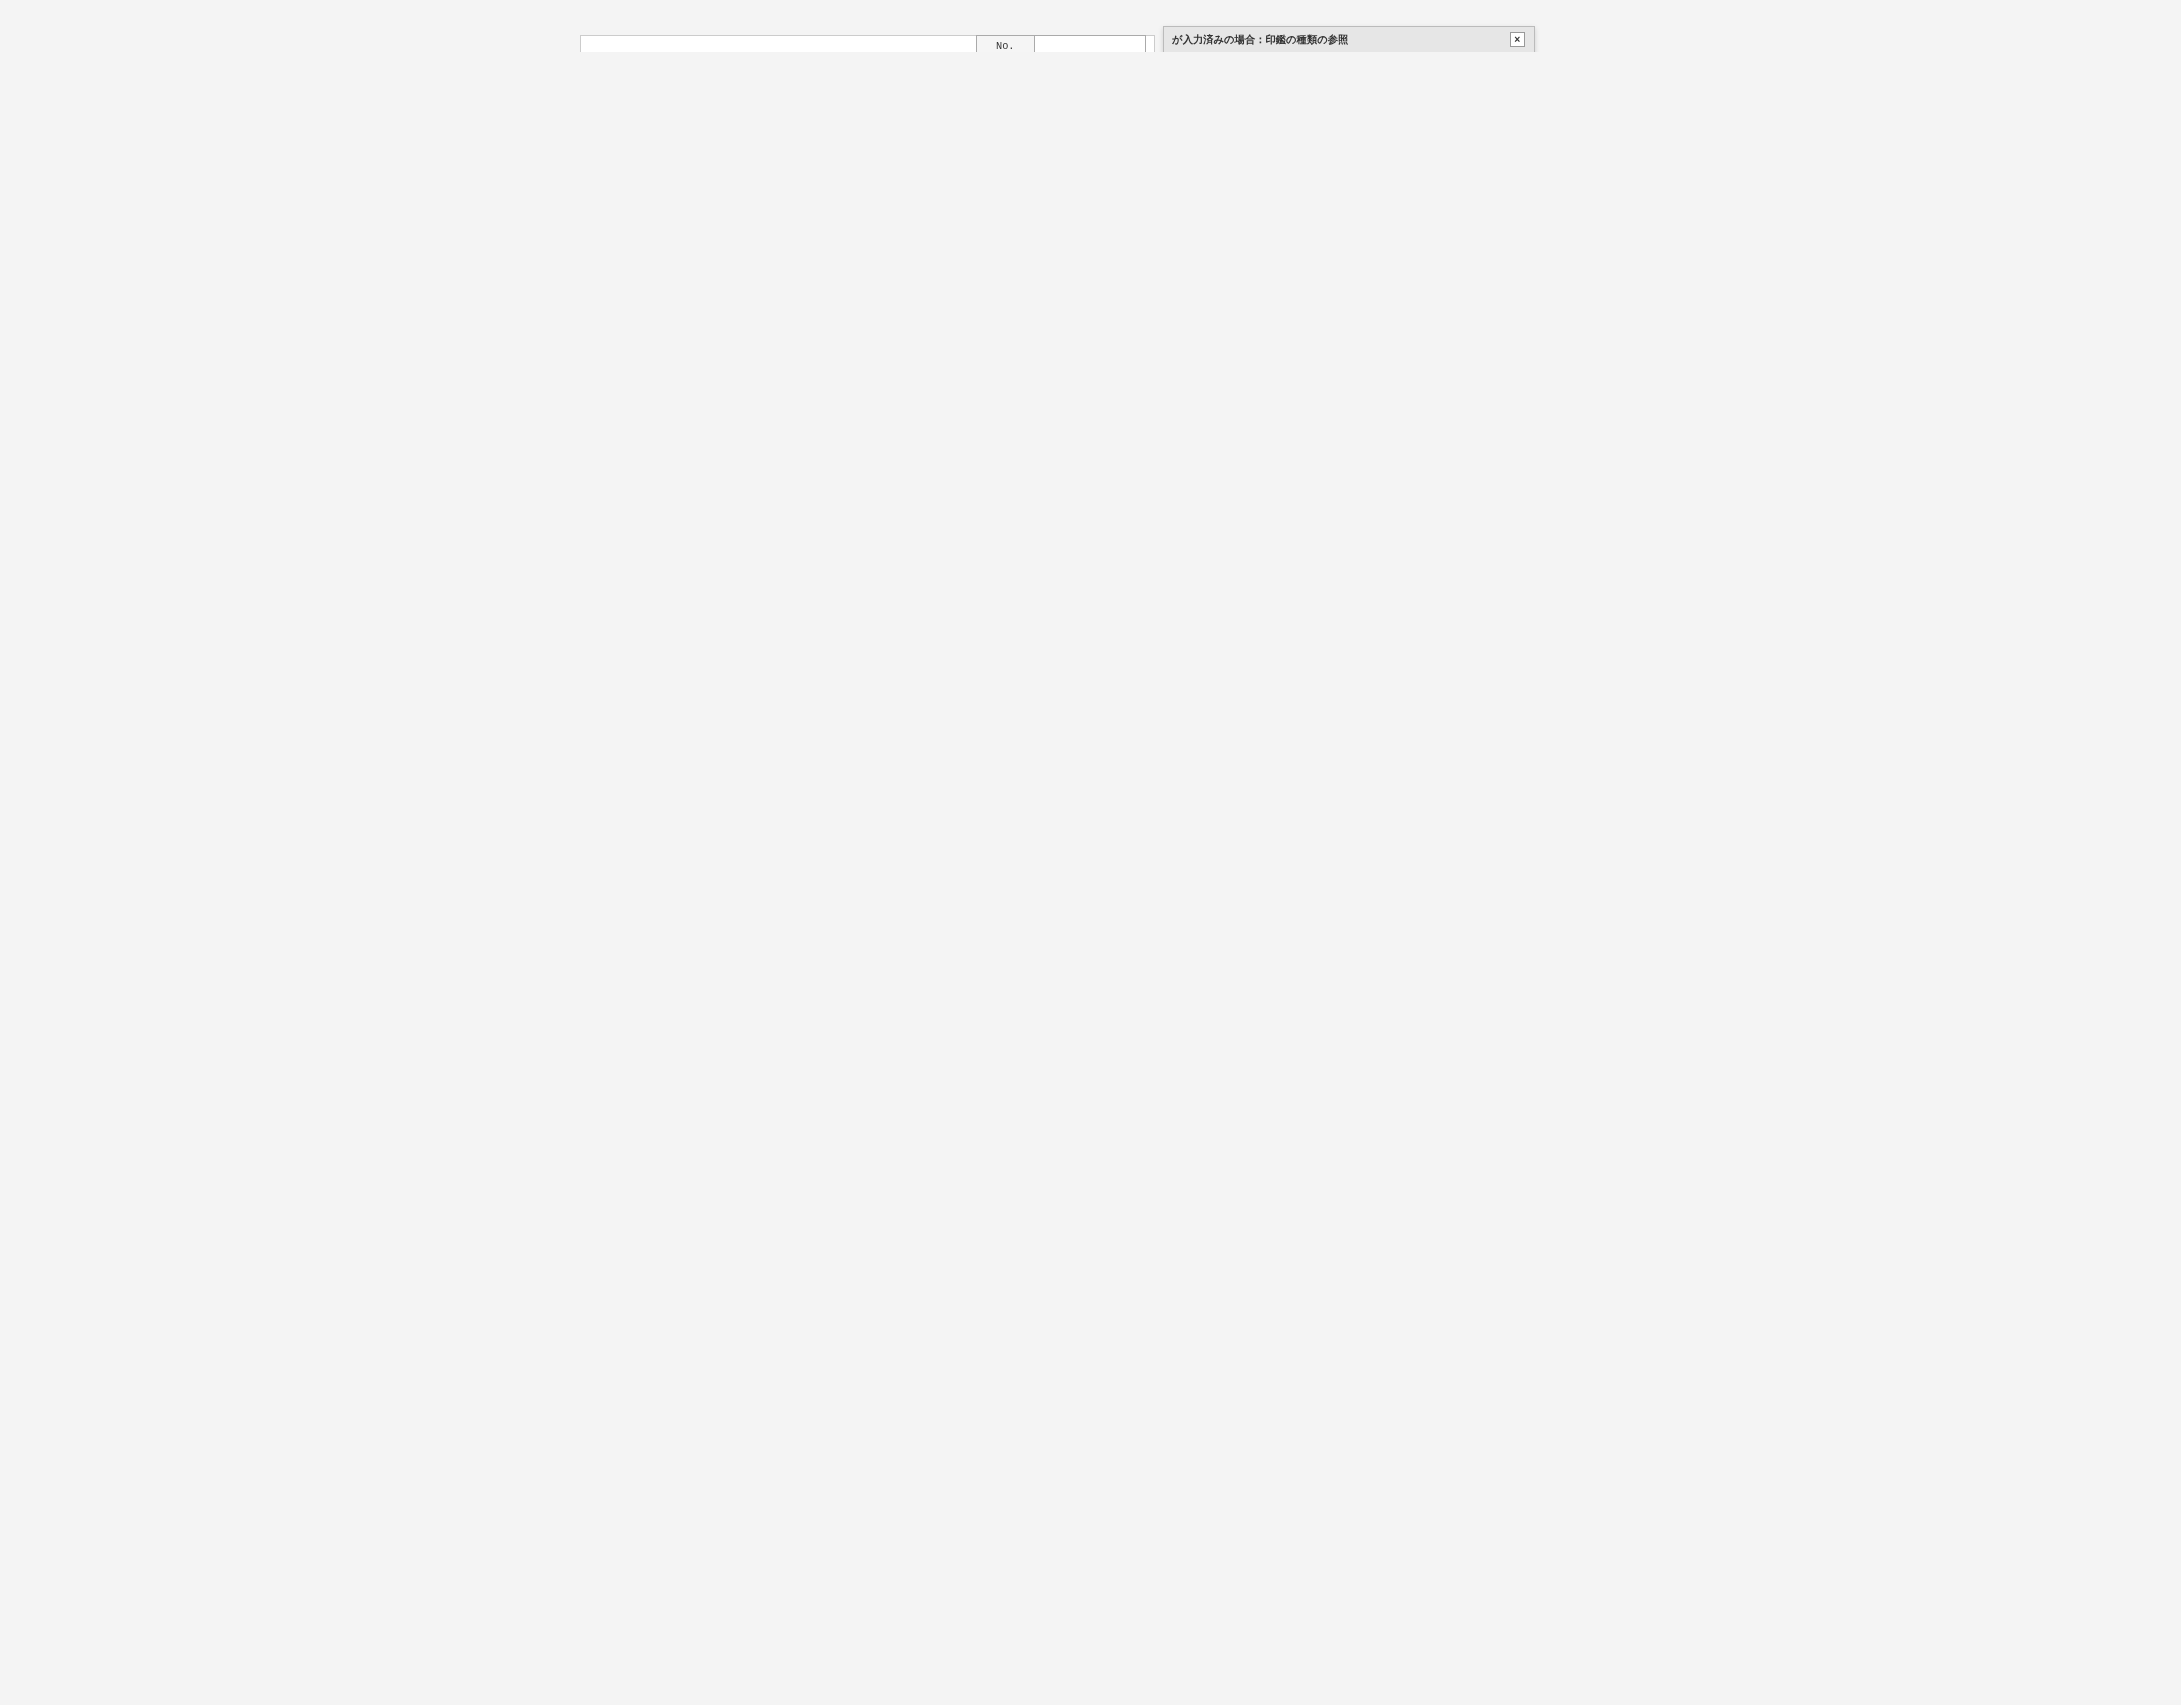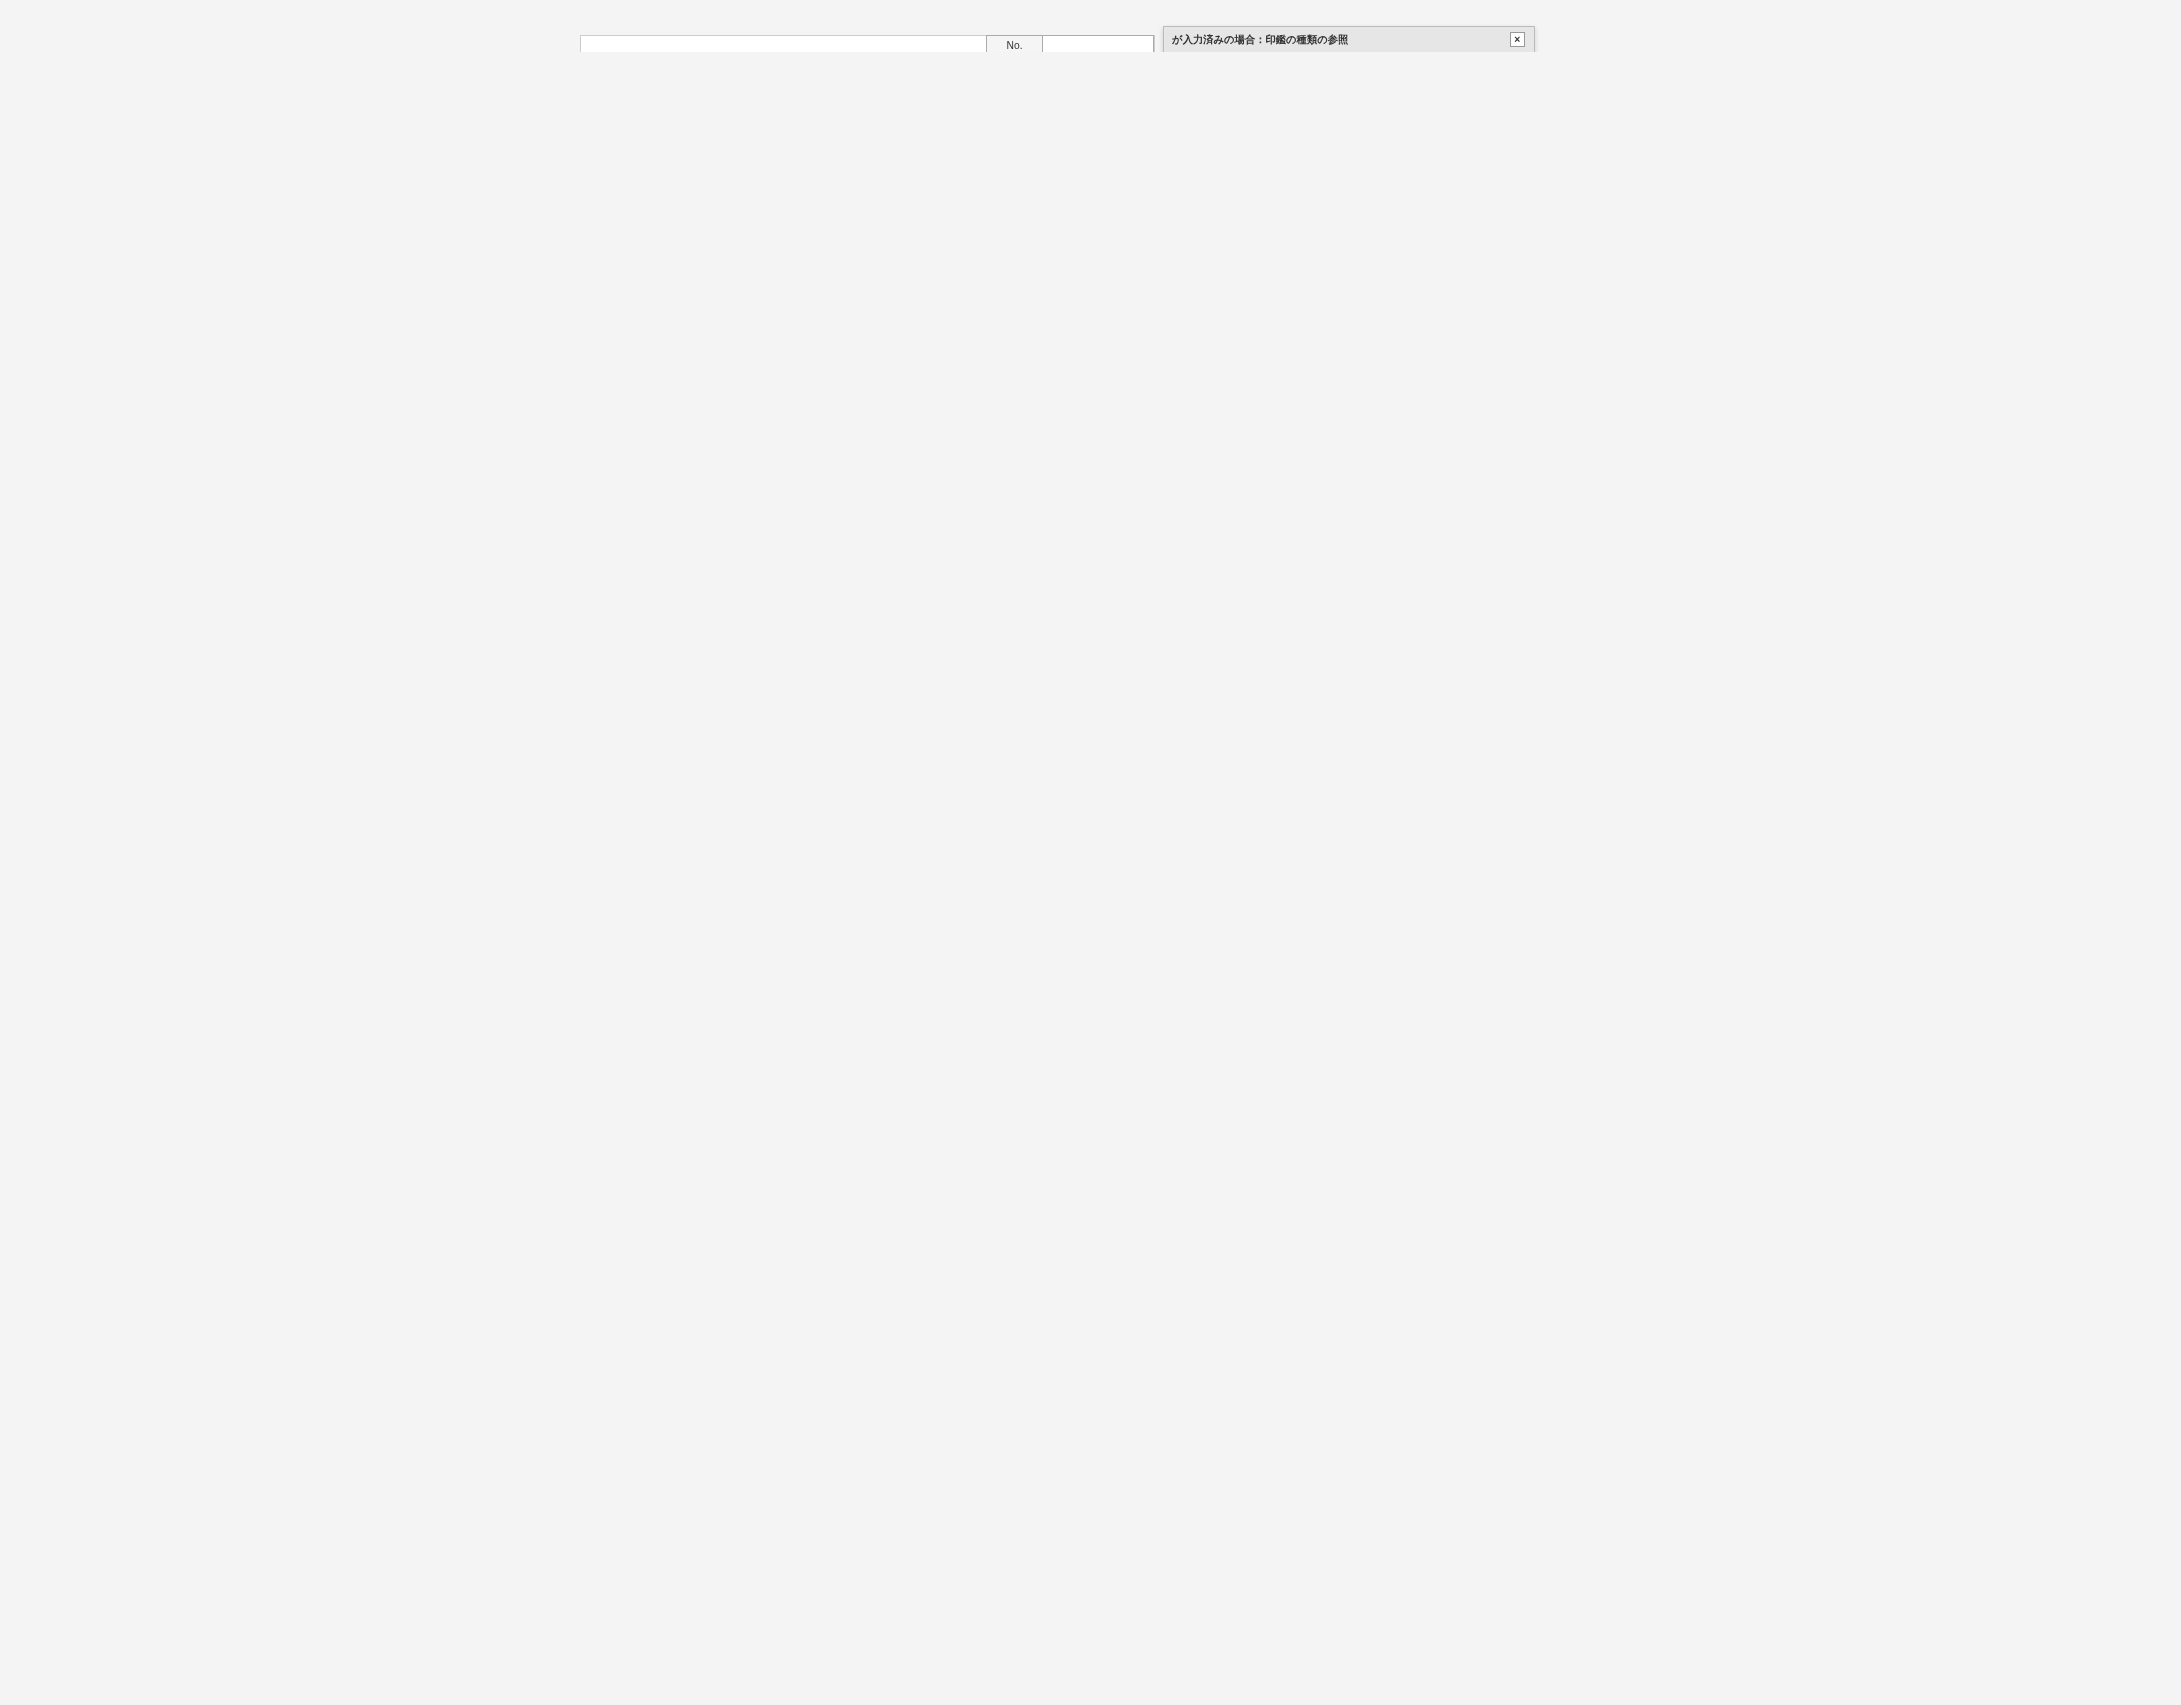--- a/index.html
+++ b/index.html
@@ -1,21 +1,21 @@
 <!DOCTYPE html>
 <html style="font-size:13.7px"><head>
 <meta charset="utf-8">
 <style>
 * { box-sizing: border-box; margin: 0; padding: 0; }
 body { font-family: "Hiragino Sans", "Meiryo", sans-serif; background: #f4f4f4; padding: 26px; font-size: 11px; color: #333; position: relative; }
 .canvas { position: relative; width: 1096px; margin: 0 auto; }
 
 
 .main-form { position: absolute; left: 37px; top: 8.6px; width: 575px; background: #fff; border: 0.9px solid #ccc; padding: 17px 15.4px 10.3px; }
-.no-box { position: absolute; right: 0; top: -0.9px; display: flex; }
+.no-box { position: absolute; right: 8px; top: -0.9px; display: flex; font-family: Liberation Mono, monospace; }
 .no-box .lbl { border: 0.9px solid #aaa; background: #f5f5f5; padding: 4.3px 19px; font-size: 10.3px; }
 .no-box .val { border: 0.9px solid #aaa; border-left: none; width: 111px; }
 .form-title { font-size: 13.7px; color: #2b6cb0; margin: 24px 0 3.4px; }
 table.form-tbl { width: 100%; border-collapse: collapse; font-size: 10.3px; }
 table.form-tbl th, table.form-tbl td { border: 0.9px solid #bbb; padding: 5.1px 6.8px; text-align: left; vertical-align: middle; }
 table.form-tbl th { background: #d9e8d2; font-weight: normal; width: 94px; text-align: center; }
 .red-note { color: #d33; font-size: 9.4px; }
 .sect-label { font-size: 10.3px; margin: 5.1px 0 1.7px; }
 .mag-btn { display: inline-block; width: 15.4px; height: 15.4px; border: 0.9px solid #a8c5e6; background: #eaf2fb; color: #2b6cb0; text-align: center; line-height: 13.7px; font-size: 10.3px; cursor: pointer; }
 .chk-row { display: flex; gap: 24px; padding: 1.7px 0; font-size: 10.3px; }

